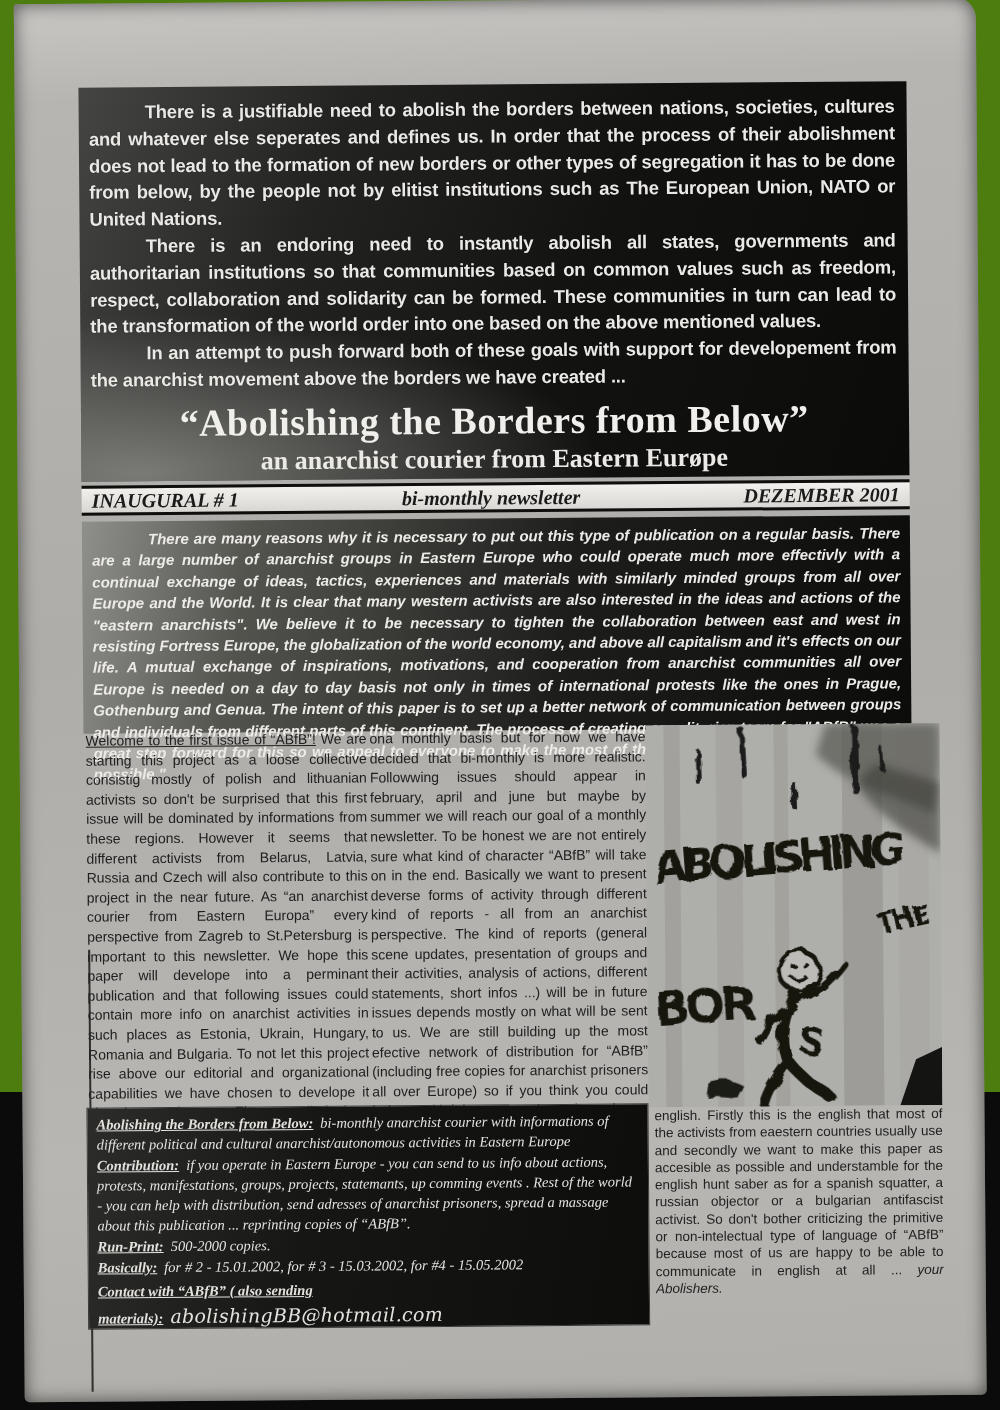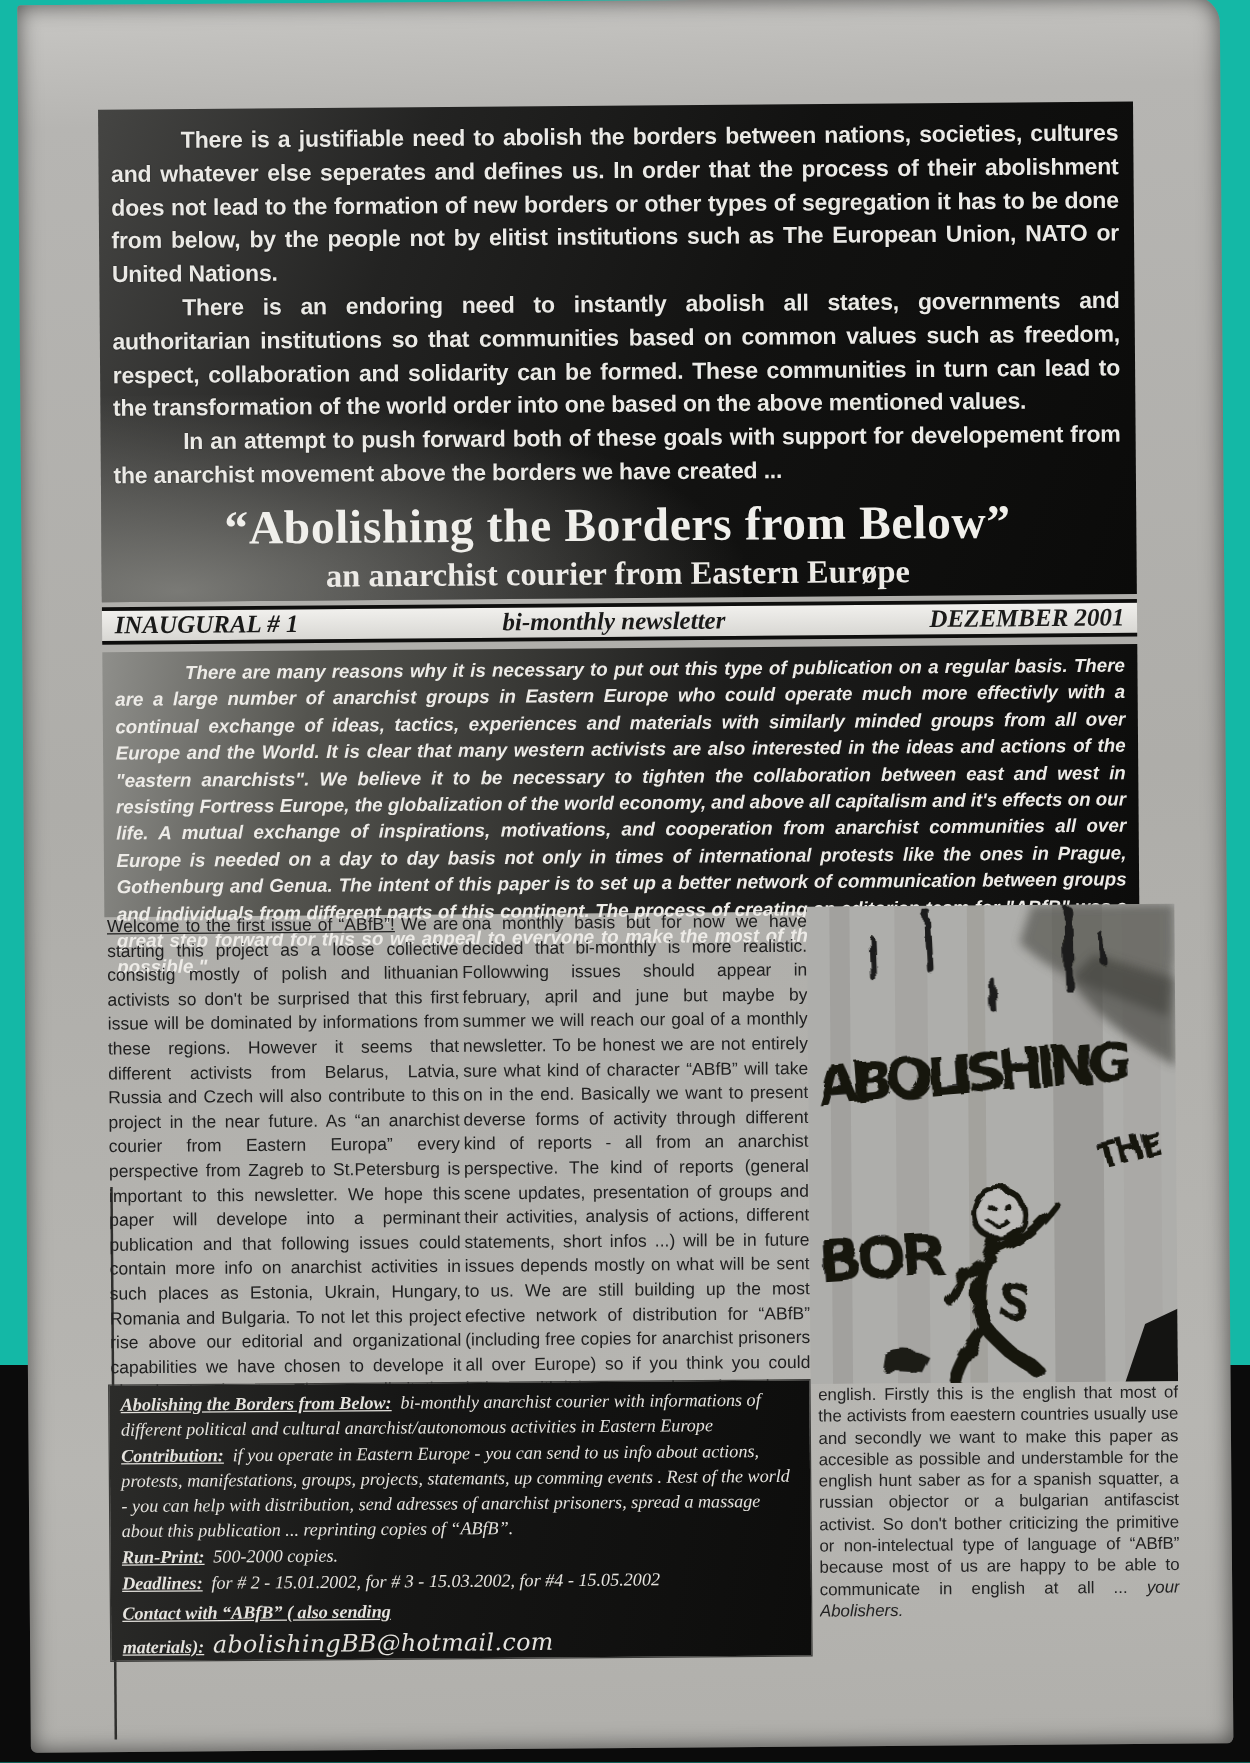--- a/index.html
+++ b/index.html
@@ -2,21 +2,21 @@
 <html><head>
 <meta charset="utf-8">
 <style>
   html,body{margin:0;padding:0;}
   body{
     width:1000px;height:1410px;overflow:hidden;
     background:#0b0b0b;
     font-family:"Liberation Sans",sans-serif;
     position:relative;
   }
-  .photo{position:absolute;inset:0;width:1000px;height:1092px;background:#14b8a6;}
+  .photo{position:absolute;inset:0;width:1000px;height:1092px;background:#4d7c0f;}
   .paper{
     position:absolute;left:14px;top:4px;width:962px;height:1398px;
     background:linear-gradient(178deg,#c8c7c4 0%,#b6b5b2 7%,#aeada9 45%,#b7b6b2 82%,#b0afab 100%);
     border-radius:3px 22px 5px 5px;
     transform:rotate(-0.45deg);transform-origin:30px 30px;
     box-shadow:0 0 18px rgba(0,0,0,.6) inset;
   }
   
   .panel{
     position:absolute;left:64px;top:84px;width:828px;height:394px;
@@ -173,21 +173,21 @@
 
         <path d="M268 336 L294 324 L294 382 L252 382 Z" fill="#141412"></path>
         <path d="M60 360 Q80 352 96 362 L90 374 Q72 370 58 372 Z" fill="#1a1a17" filter="url(#rough2)"></path>
       </svg>
     </div>
 
     <div class="infobox">
       <p class="ib-line"><span class="ib-label">Abolishing the Borders from Below:</span><span>bi-monthly anarchist courier with informations of different political and cultural anarchist/autonomous activities in Eastern Europe</span></p>
       <p class="ib-line"><span class="ib-label">Contribution:</span><span>if you operate in Eastern Europe - you can send to us info about actions, protests, manifestations, groups, projects, statemants, up comming events . Rest of the world - you can help with distribution, send adresses of anarchist prisoners, spread a massage about this publication ...  reprinting copies of “ABfB”.</span></p>
       <p class="ib-line"><span class="ib-label">Run-Print:</span><span>500-2000 copies.</span></p>
-      <p class="ib-line"><span class="ib-label">Deadlines:</span><span>for # 2 - 15.01.2002, for # 3 - 15.03.2002, for #4 - 15.05.2002</span></p>
+      <p class="ib-line"><span class="ib-label">Basically:</span><span>for # 2 - 15.01.2002, for # 3 - 15.03.2002, for #4 - 15.05.2002</span></p>
       <p class="ib-line ib-contact"><span class="ib-label">Contact with “ABfB” ( also sending materials):</span><span class="ib-email">abolishingBB@hotmail.com</span></p>
       <p class="ib-line ib-contact"> </p>
     </div>
 
     <div class="col3"><span>english. Firstly this is the english that most of the activists from eaestern countries usually use and secondly we want to make this paper as accesible as possible and understamble for the english hunt saber as for a spanish squatter, a russian objector or a bulgarian antifascist activist. So don't bother criticizing the primitive or non-intelectual type of language of “ABfB” because most of us are happy to be able to communicate in english at all ... </span><span class="closing">your Abolishers.</span></div>
 
   </div>
 </div>
 
 </body></html>

